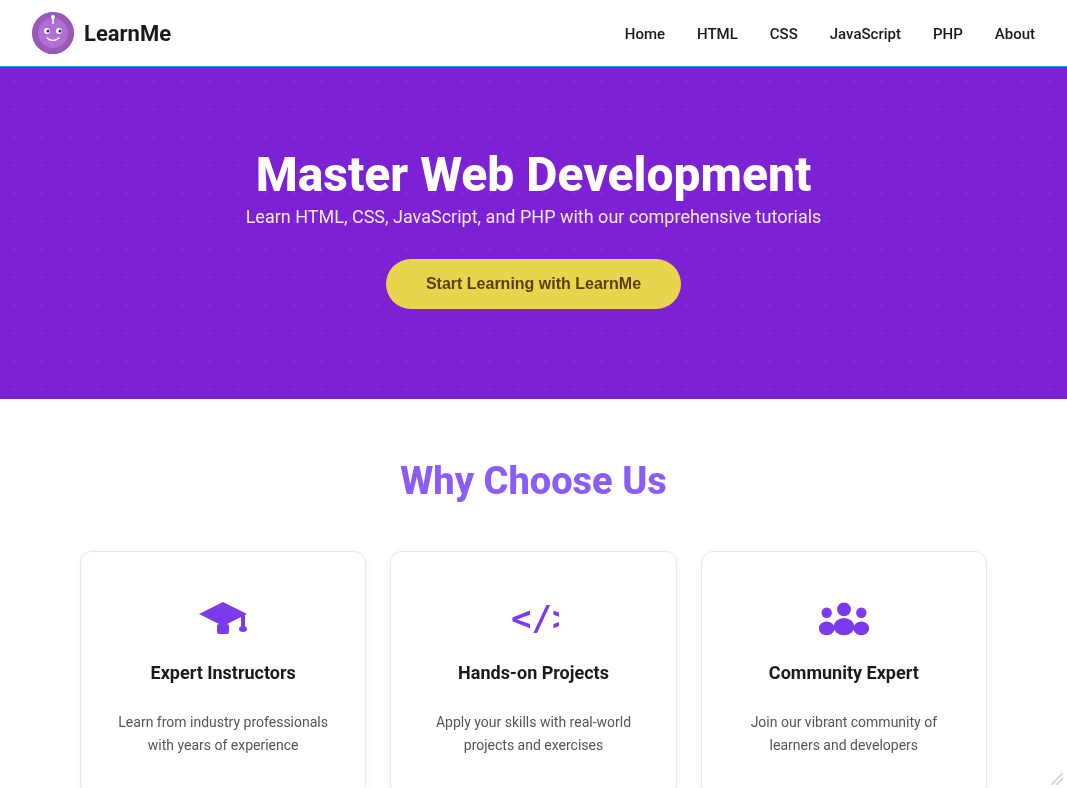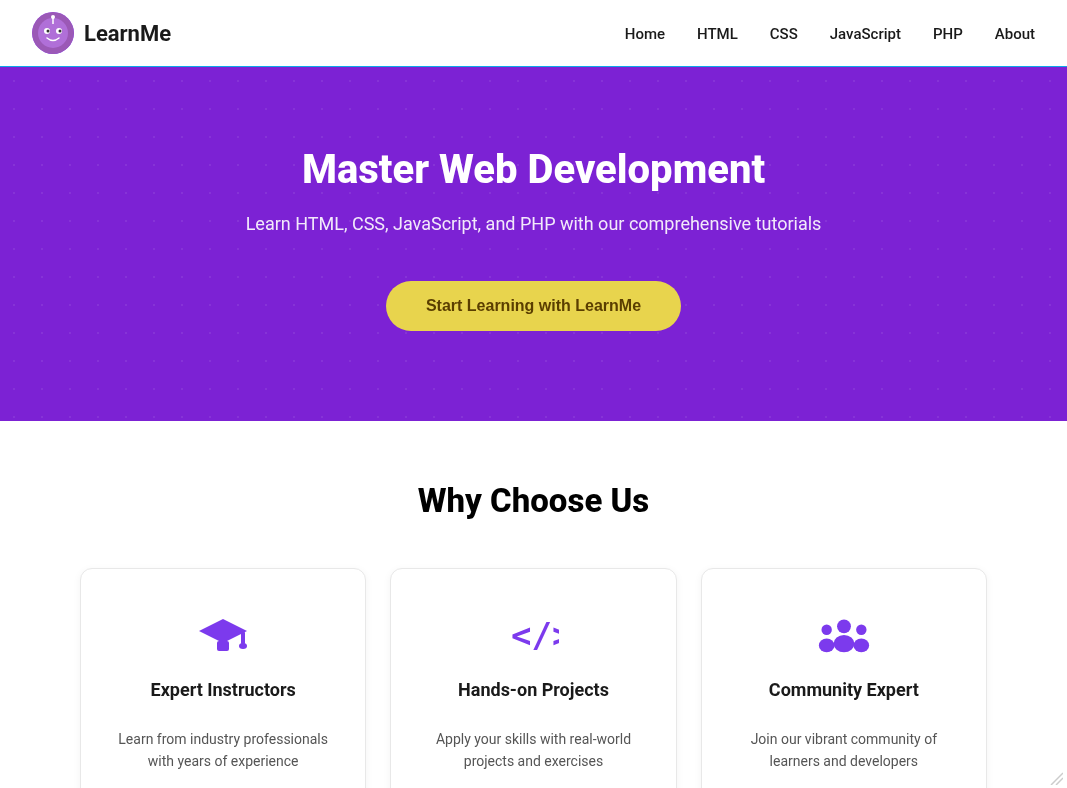--- a/index.html
+++ b/index.html
@@ -73,31 +73,31 @@
     .hero {
       background: #7c22d4;
       background-image: radial-gradient(circle, rgba(255,255,255,0.08) 1px, transparent 1px);
       background-size: 28px 28px;
       padding: 80px 40px 90px;
       text-align: center;
       position: relative;
     }
 
     .hero-title {
-      font-size: 40px;
+      font-size: 48px;
       font-weight: 800;
       color: #ffffff;
-      margin-bottom: 20px;
+      margin-bottom: 4px;
       line-height: 1.15;
     }
 
     .hero-subtitle {
       font-size: 18px;
       color: rgba(255, 255, 255, 0.9);
-      margin-bottom: 47px;
+      margin-bottom: 32px;
       font-weight: 400;
     }
 
     .cta-button {
       display: inline-block;
       background: #e8d44d;
       color: #5a3e00;
       font-size: 16px;
       font-weight: 700;
       padding: 16px 40px;
@@ -109,23 +109,23 @@
     }
 
     
     .features-section {
       padding: 60px 80px 60px;
       background: #ffffff;
       text-align: center;
     }
 
     .features-title {
-      font-size: 33px;
+      font-size: 38px;
       font-weight: 800;
-      color: #000000;
+      color: #8b5cf6;
       margin-bottom: 48px;
     }
 
     .features-grid {
       display: grid;
       grid-template-columns: repeat(3, 1fr);
       gap: 24px;
     }
 
     .feature-card {

